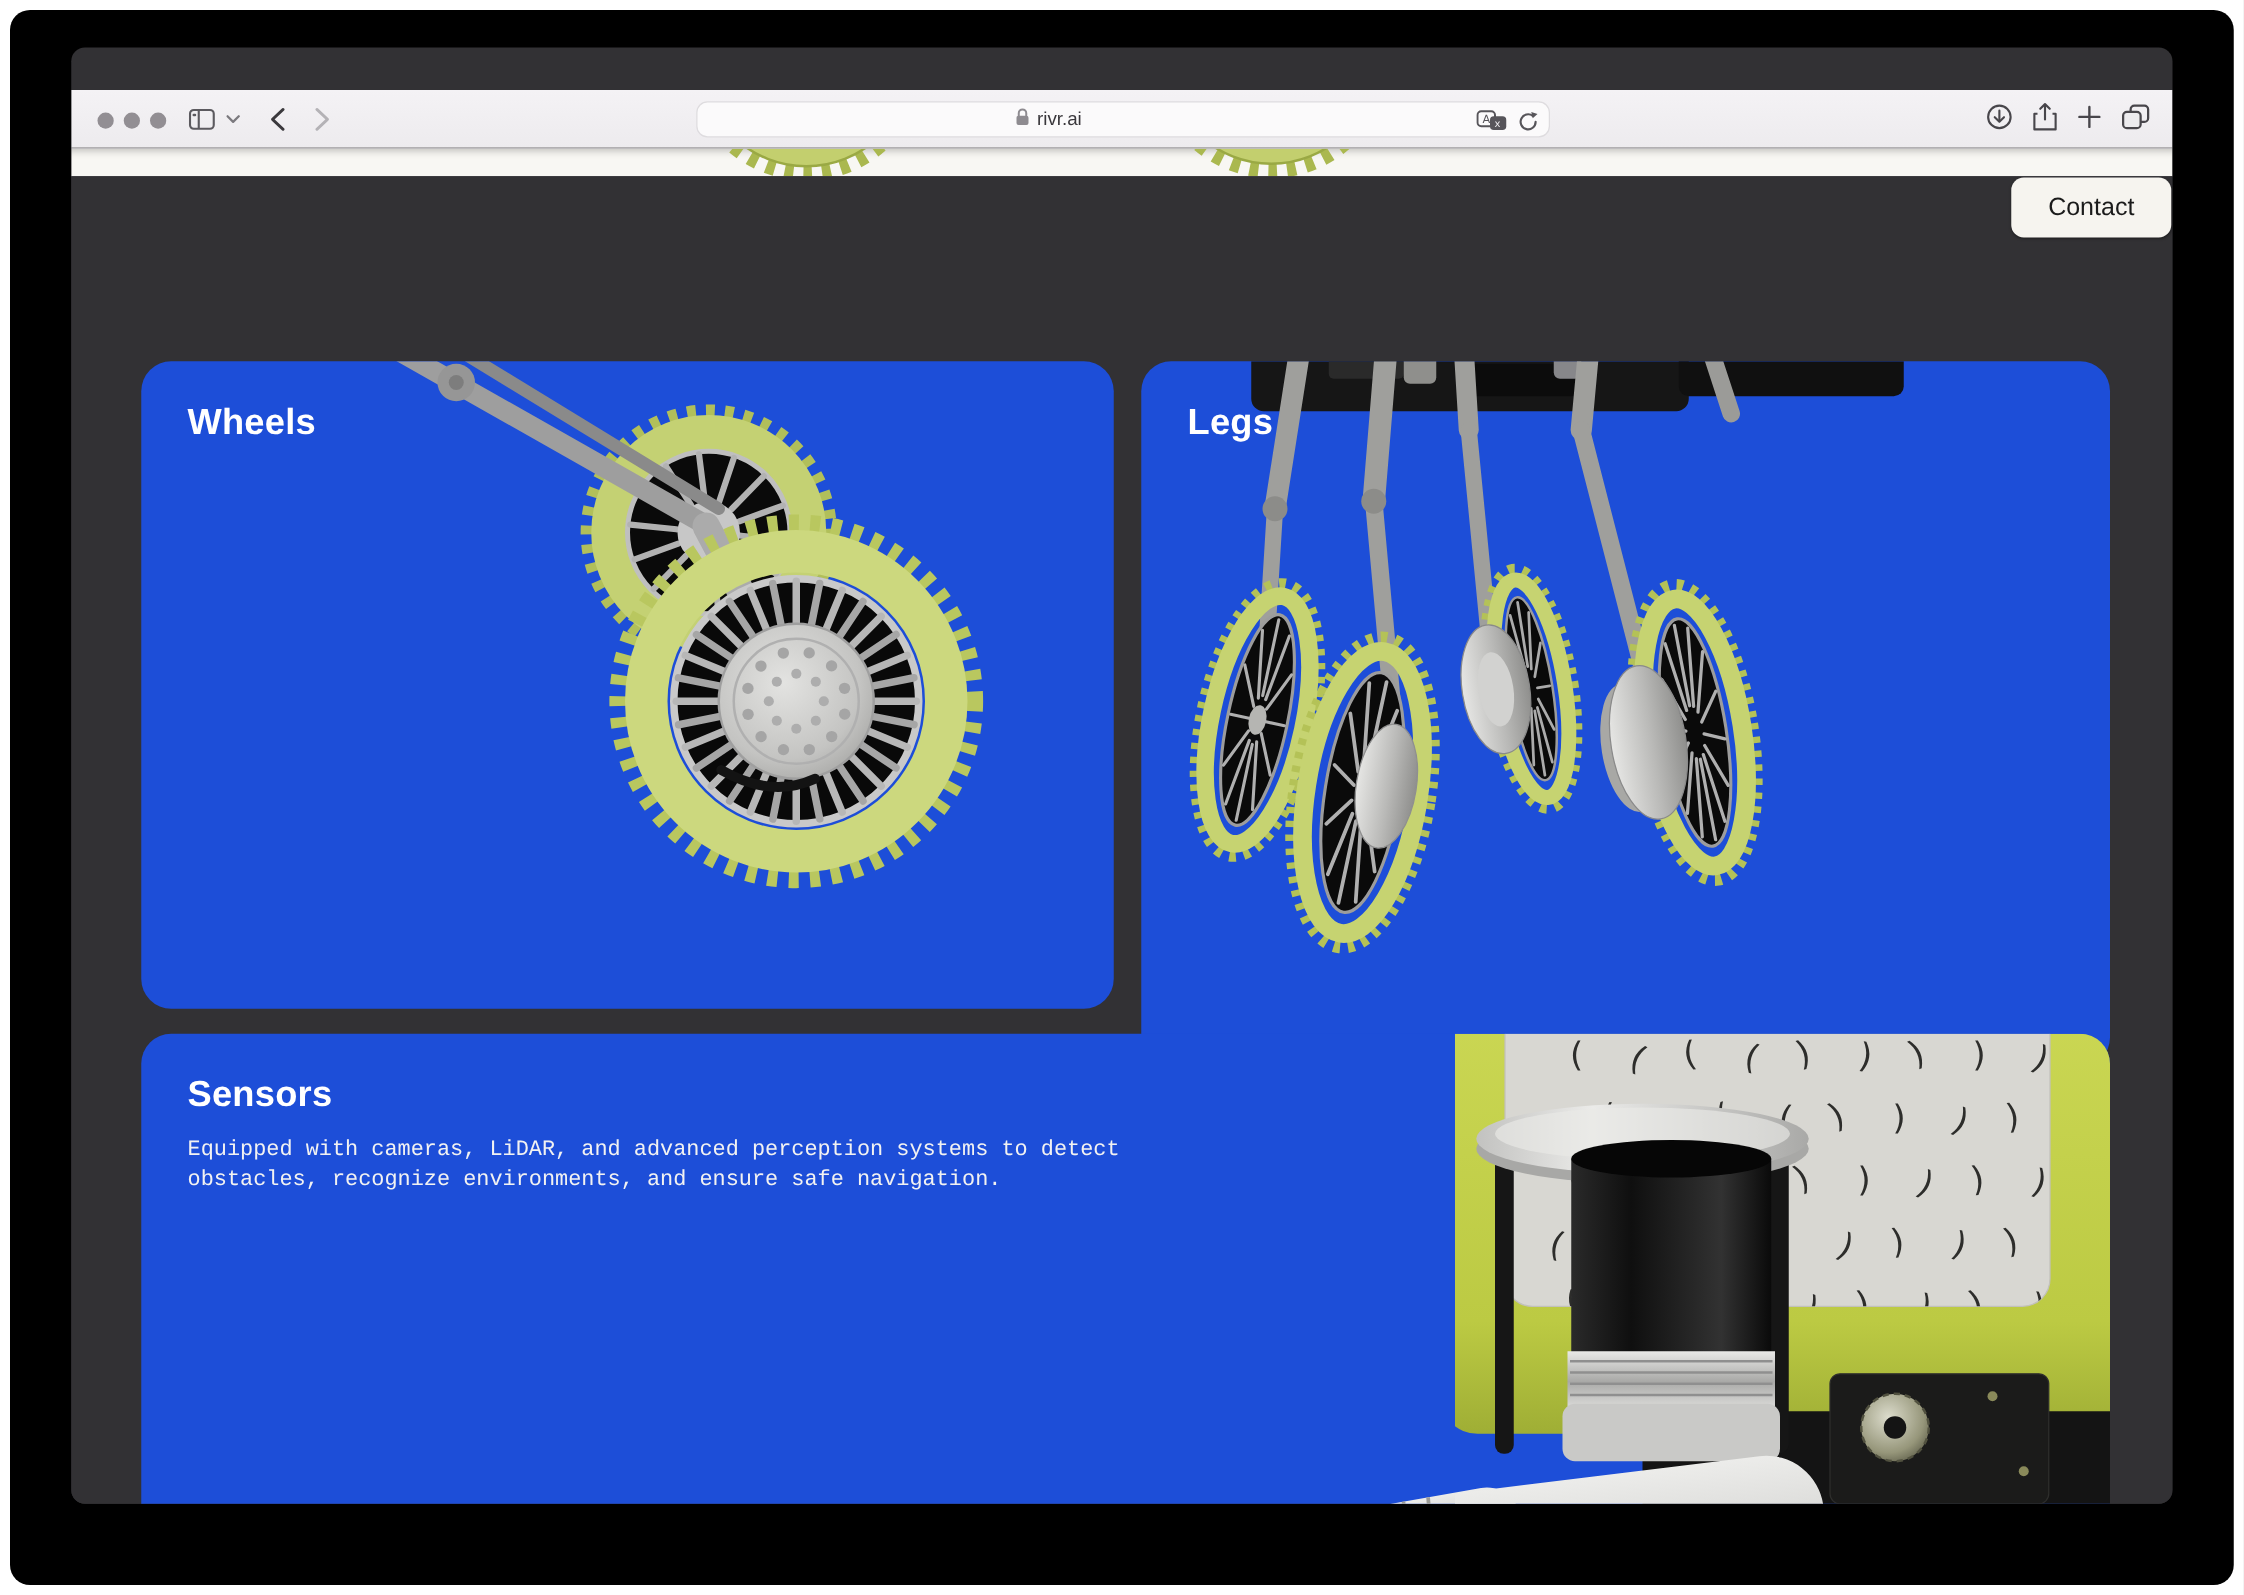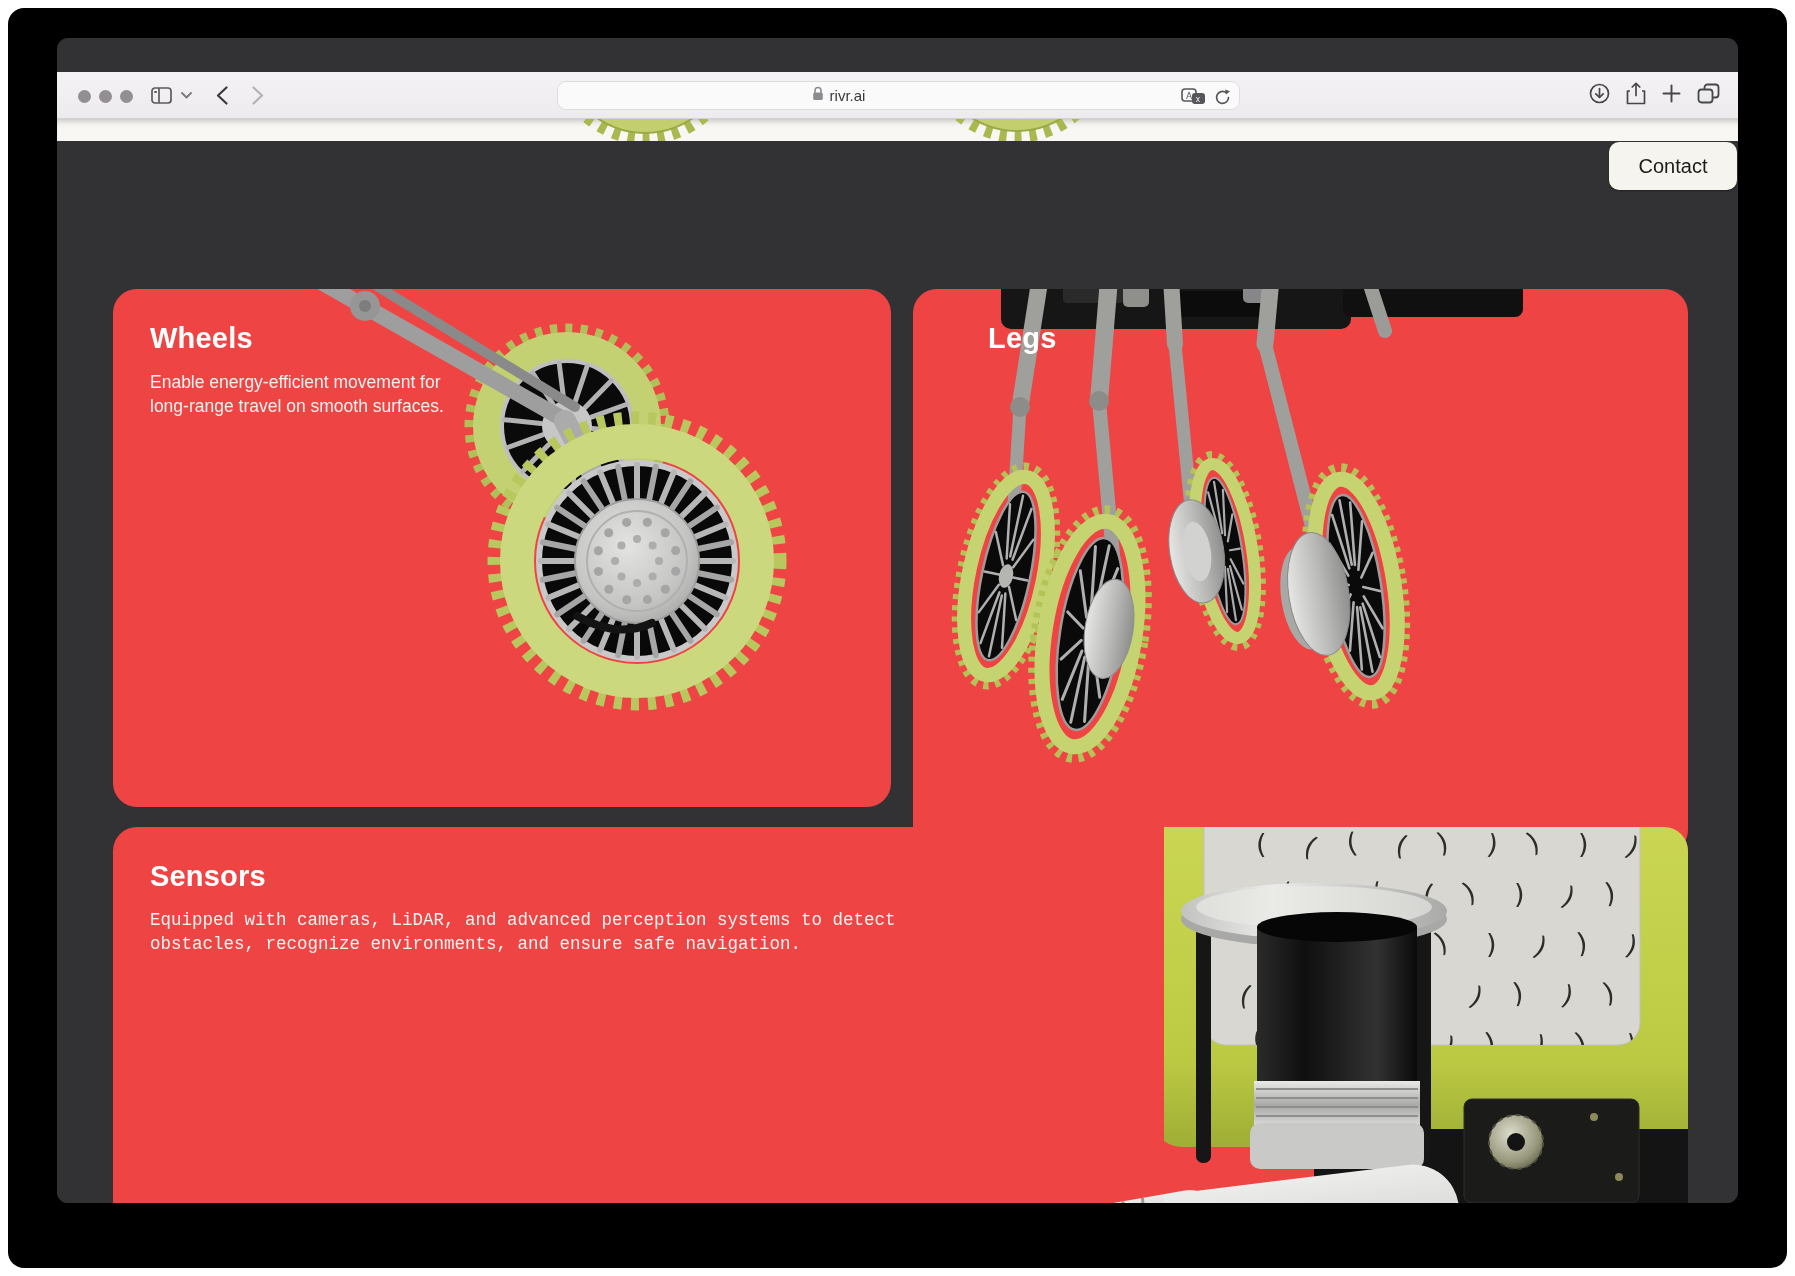--- a/index.html
+++ b/index.html
@@ -19,23 +19,23 @@
   .field-ic { position:absolute; top:0; height:29px; display:flex; align-items:center; }
   .right-cluster { position:absolute; right:18px; top:0; height:47px; display:flex; align-items:center; gap:16px; }
 
   .hero-strip { position:relative; height:22px; background:#f8f7f3; overflow:hidden; box-shadow:inset 0 7px 7px -6px rgba(0,0,0,.28); }
   .hero-strip svg { position:absolute; top:0; }
 
   .page-body { position:relative; height:1096px; background:#323134; }
 
   .contact-btn { position:absolute; left:1535px; top:1px; width:128px; height:48px; background:#f6f4ef; color:#1b1b1b; border:none; border-radius:10px; font-family:"Liberation Sans", sans-serif; font-size:20px; font-weight:500; cursor:pointer; box-shadow:0 1px 2px rgba(0,0,0,.35);margin-left:17px; }
 
-  .card { position:absolute; background:#ef4444; border-radius:24px; overflow:hidden; color:#fff; }
+  .card { position:absolute; background:#1d4ed8; border-radius:24px; overflow:hidden; color:#fff; }
   .card-wheels  { left:56px;  top:148px; width:778px;  height:518px; }
-  .card-legs    { left:856px; top:148px; width:775px;  height:565px;padding-left:38px; }
+  .card-legs    { left:856px; top:148px; width:775px;  height:565px; }
   .card-sensors { left:56px;  top:686px; width:1575px; height:562px; }
   .card h2 { position:relative; z-index:3; margin:33px 0 0 37px; font-size:29px; font-weight:700; letter-spacing:.2px; }
   .card p  { position:relative; z-index:3; margin:15px 0 0 37px; font-size:17.5px; line-height:1.38; color:#f2f2f2; }
   .card-wheels  p { width:310px; }
   .card-legs    p { width:330px; }
   .card-sensors p { width:780px;font-family:Liberation Mono, monospace; }
   .card svg.art { position:absolute; z-index:1; }
 </style>
 </head>
 <body>
@@ -246,21 +246,20 @@
                 <line x1="-15.6" y1="15.6" x2="-15.5" y2="15.6" stroke="#adadad" stroke-width="8" stroke-linecap="round"></line>
                 <line x1="-22.0" y1="0.0" x2="-21.9" y2="0.0" stroke="#adadad" stroke-width="8" stroke-linecap="round"></line>
                 <line x1="-15.6" y1="-15.6" x2="-15.5" y2="-15.6" stroke="#adadad" stroke-width="8" stroke-linecap="round"></line>
                 <line x1="-0.0" y1="-22.0" x2="0.1" y2="-22.0" stroke="#adadad" stroke-width="8" stroke-linecap="round"></line>
                 <line x1="15.6" y1="-15.6" x2="15.7" y2="-15.6" stroke="#adadad" stroke-width="8" stroke-linecap="round"></line>
               </g>
             <path d="M -60 55 Q -20 78 15 62" fill="none" stroke="#131313" stroke-width="8" stroke-linecap="round"></path>
           </g>
         </svg>
         <h2>Wheels</h2>
-        <p>Enable energy-efficient movement for long-range travel on smooth surfaces.</p>
       </section>
 
       <section class="card card-legs">
         <svg class="art" style="left:0;top:0" width="775" height="518" viewBox="0 0 775 518">
           <defs>
             <linearGradient id="silverV" x1="0" y1="0" x2="1" y2="0">
                 <stop offset="0%" stop-color="#e6e6e4"></stop>
                 <stop offset="55%" stop-color="#b9b9b7"></stop>
                 <stop offset="100%" stop-color="#8f8f8d"></stop>
               </linearGradient>

